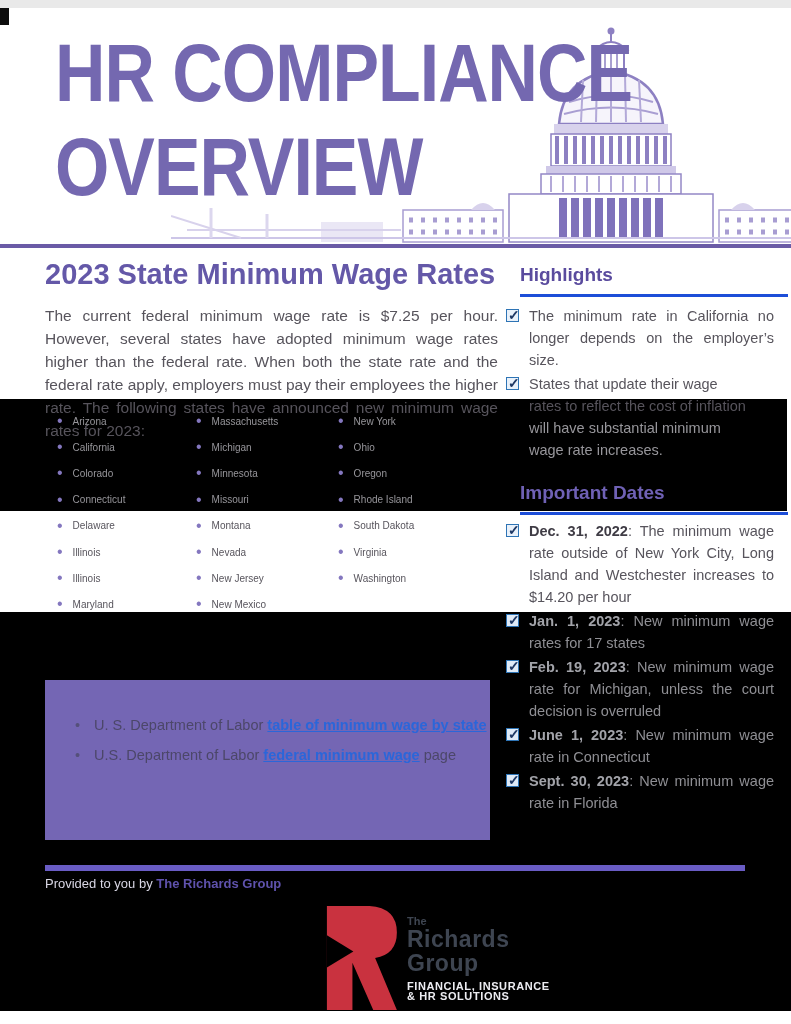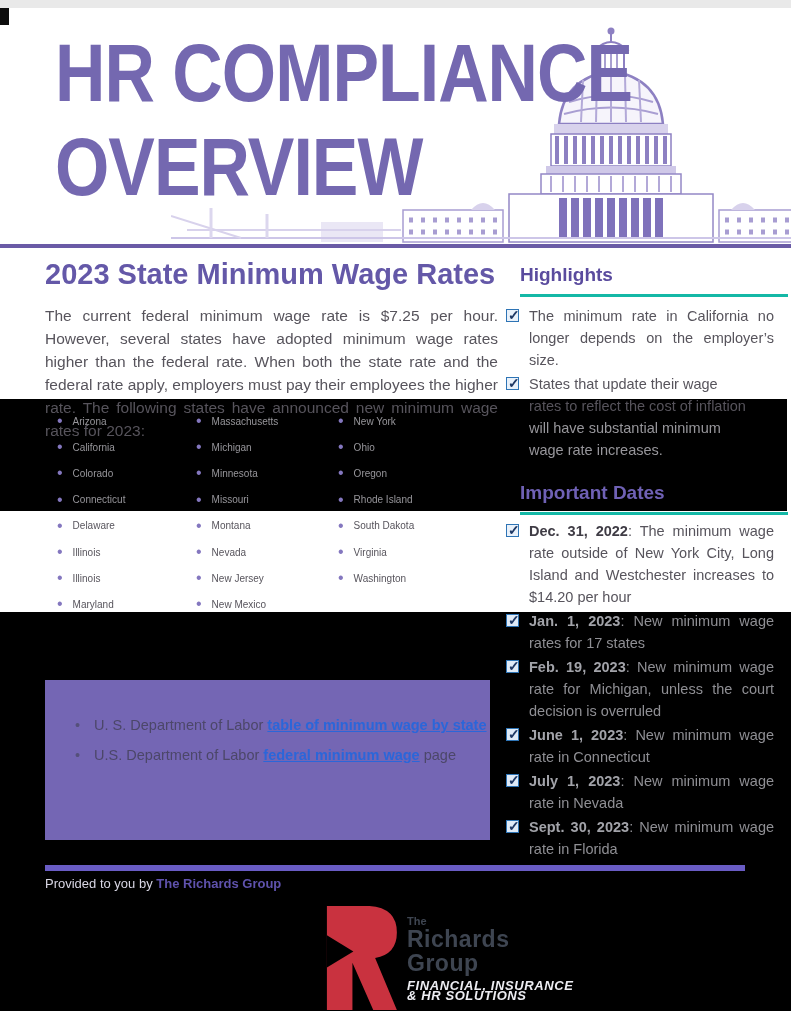--- a/index.html
+++ b/index.html
@@ -43,21 +43,21 @@
     left:45px; top:672px; width:445px; height:160px;
     background:#7466b4; padding:30px 18px 0 30px;
   }
   .links-box .row { font-size:14.5px; line-height:30px; color:#4c4769; white-space:nowrap; }
   .links-box .row::before { content:"•"; color:#55507a; margin-right:14px; }
   .links-box a { color:#2b66d9; font-weight:700; text-decoration:underline; cursor:pointer; }
 
   
   .side-title {
     left:520px; width:268px; font-size:19px; font-weight:700;
-    padding-bottom:8px; border-bottom:3px solid #14b8a6;
+    padding-bottom:8px; border-bottom:3px solid #1d4ed8;
   }
   .t-highlights { top:256px; color:#5a4b9e; }
   .t-dates { top:474px; color:#6f61b5; }
   .side-list { left:506px; width:268px; }
   .l-highlights { top:297px; } .l-dates { top:512px; }
   .side-item { display:flex; margin-bottom:2px; font-size:14.5px; line-height:22px; }
   .side-item .txt { text-align:justify; width:245px; }
   .checkbox {
     flex-shrink:0; width:13px; height:13px; margin:4px 10px 0 0;
     border:1.5px solid #2e74b5; background:#e9f1fa; position:relative;
@@ -76,21 +76,21 @@
   .date-item.on-dark .checkbox { background:#dfeaf7; }
 
   
   .footer-rule { left:45px; top:857px; width:700px; height:6px; background:#695cc4; }
   .provided { left:45px; top:868px; font-size:13px; color:#d8d6e4; }
   .provided b { color:#5f52ad; }
   .logo { left:322px; top:898px; display:flex; }
   .logo-text { margin-left:9px; padding-top:9px; }
   .logo-the  { font-size:11px; font-weight:700; color:#3e4551; }
   .logo-name { font-size:23px; font-weight:700; color:#3e4551; line-height:24px; letter-spacing:0.5px; }
-  .logo-tag  { margin-top:6px; font-size:13px; font-weight:700; color:#ededf2; letter-spacing:0.6px; line-height:10px;font-style:italic; }
+  .logo-tag  { margin-top:6px; font-size:11px; font-weight:700; color:#ededf2; letter-spacing:0.6px; line-height:10px; }
 </style>
 </head>
 <body>
 
 <div class="page">
 
   <div class="corner-mark"></div>
 
   <svg class="capitol" viewBox="0 0 620 220">
     <line x1="440" y1="4" x2="440" y2="24" stroke="#8d80c2" stroke-width="2"></line>
@@ -245,24 +245,20 @@
     <div class="side-item date-item on-dark">
       <span class="checkbox"></span>
       <div class="txt"><strong>Feb. 19, 2023</strong><span>: New minimum wage rate for Michigan, unless the court decision is overruled</span></div>
     </div>
     <div class="side-item date-item on-dark">
       <span class="checkbox"></span>
       <div class="txt"><strong>June 1, 2023</strong><span>: New minimum wage rate in Connecticut</span></div>
     </div>
     <div class="side-item date-item on-dark">
       <span class="checkbox"></span>
-      <div class="txt"><strong>July 1, 2023</strong><span>: New minimum wage rate in Nevada</span></div>
-    </div>
-    <div class="side-item date-item on-dark">
-      <span class="checkbox"></span>
       <div class="txt"><strong>Sept. 30, 2023</strong><span>: New minimum wage rate in Florida</span></div>
     </div>
   </div>
 
   <div class="layer footer-rule"></div>
   <div class="layer provided"><span>Provided to you by </span><b>The Richards Group</b></div>
 
   <div class="layer logo">
     <svg viewBox="0 0 80 110" width="76" height="104">
       <path d="M5 0 H50 Q79 2 79 28 Q79 51 56 55 L79 110 H54 L32 60 V110 H5 Z" fill="#c9323f"></path>

